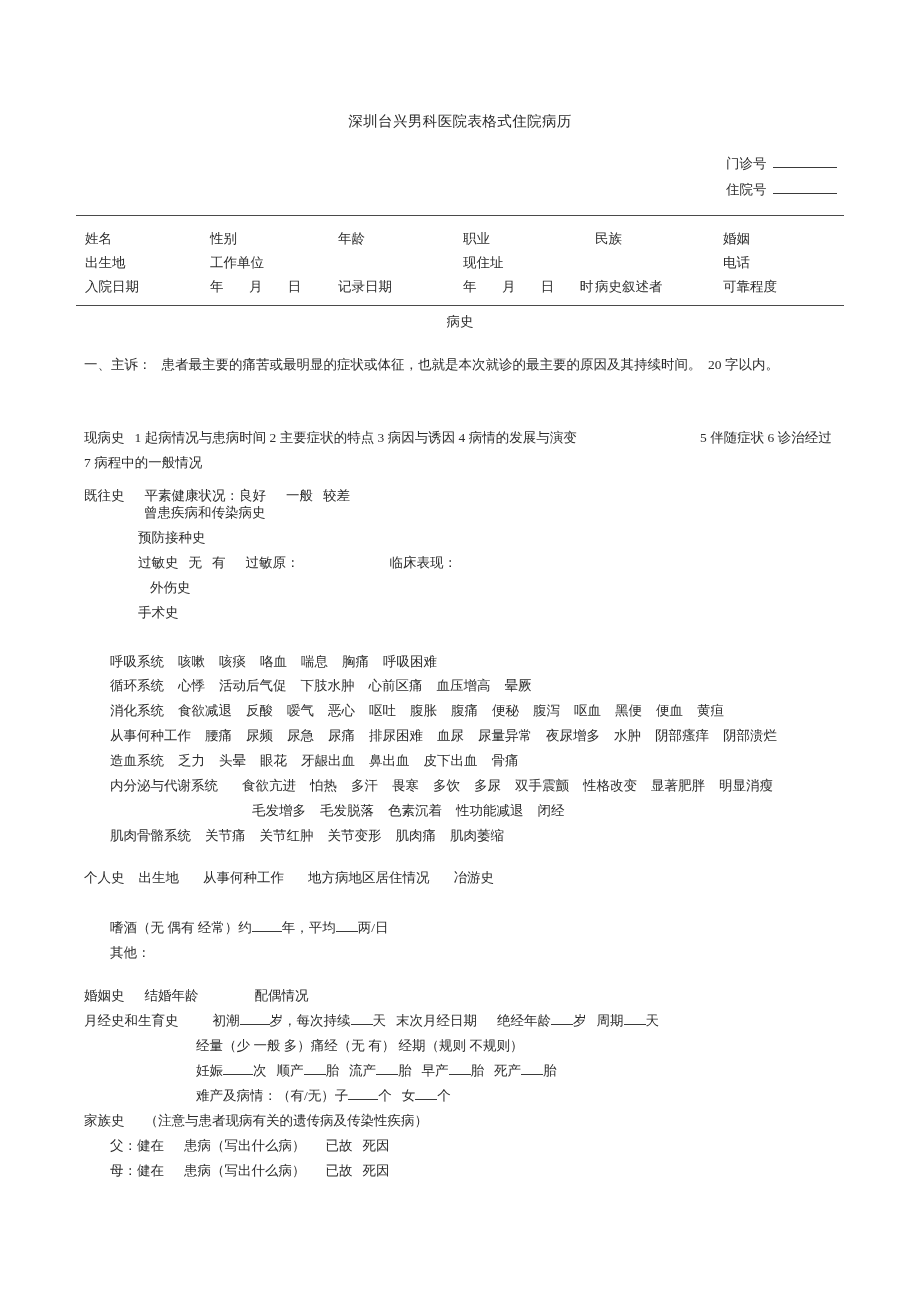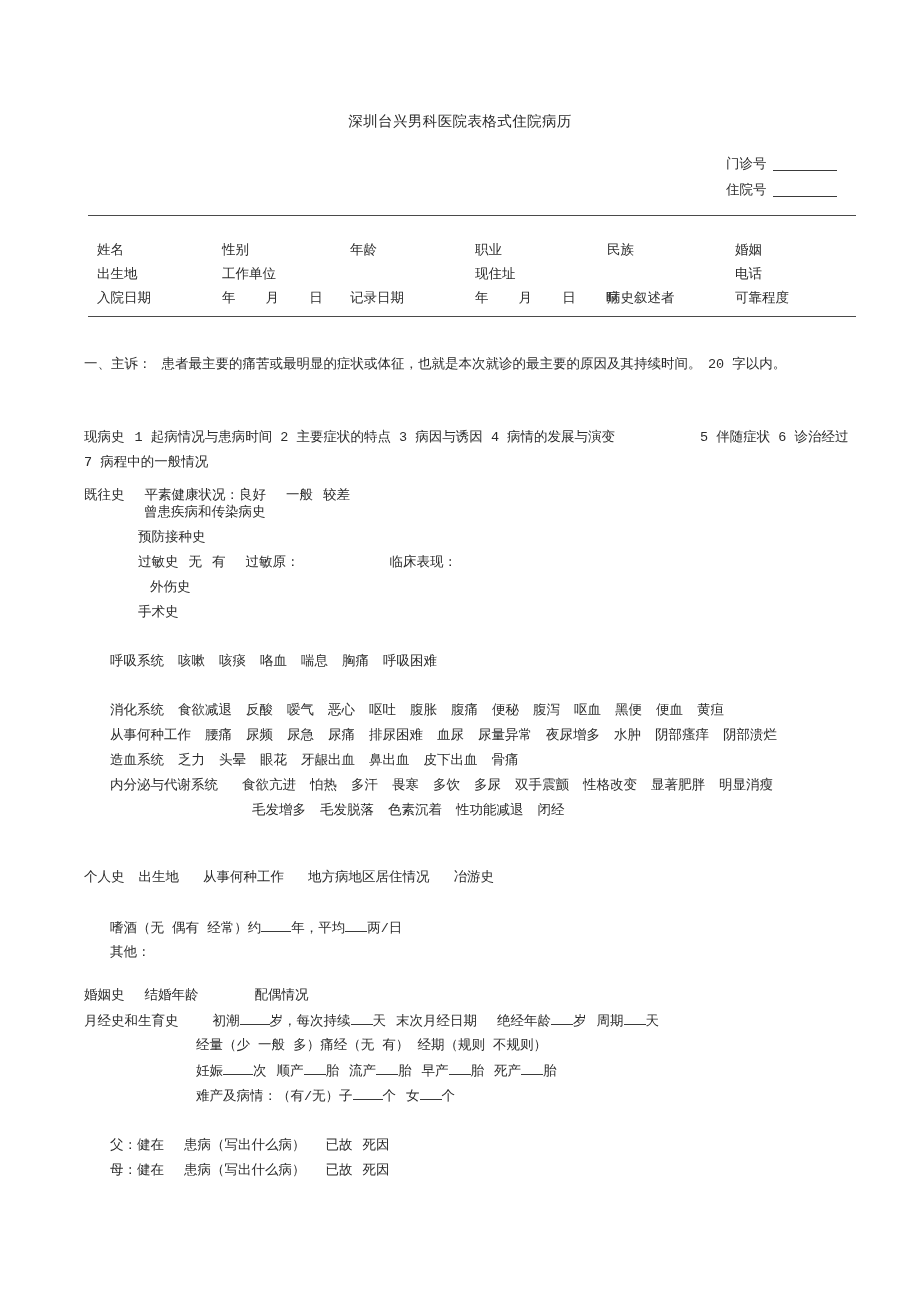--- a/index.html
+++ b/index.html
@@ -14,21 +14,20 @@
     color: #2b2b2b;
     font-size: 13.5px;
     position: relative;
     overflow: hidden;
   }
   .page {
     position: relative;
     width: 728px;
     height: 1303px;
     box-sizing: border-box;
-    font-family: Liberation Mono, monospace;
   }
   
   .doc-title {
     position: absolute;
     top: 112px;
     left: 0;
     width: 920px;
     text-align: center;
     font-size: 14.5px;
     letter-spacing: 0.4px;
@@ -36,41 +35,41 @@
   }
   
   .topnums {
     position: absolute;
     top: 155px;
     left: 726px;
     width: 180px;
   }
   .topnum-row {
     display: flex;
-    align-items: center;
+    align-items: flex-start;
     margin-bottom: 8px;
     font-size: 13.5px;
   }
   .topnum-label { white-space: nowrap; }
   .topnum-blank {
     display: inline-block;
     width: 64px;
     border-bottom: 1px solid #3a3a3a;
     height: 12px;
     margin-left: 6px;
   }
   
   .id-table {
     position: absolute;
     top: 215px;
-    left: 88px;
+    left: 76px;
     width: 768px;
     border-top: 1.4px solid #4a4a4a;
     border-bottom: 1.4px solid #4a4a4a;
-    padding: 23px 0 5px 0;
+    padding: 12px 0 5px 0;
   }
   .id-row {
     position: relative;
     height: 24px;
     font-size: 13.5px;
   }
   .id-cell {
     position: absolute;
     white-space: nowrap;
     top: 2px;
@@ -157,20 +156,21 @@
         <span>年</span>
         <span>月</span>
         <span>日</span>
         <span>时</span>
       </span>
       <span class="id-cell" style="left:519px">病史叙述者</span>
       <span class="id-cell" style="left:647px">可靠程度</span>
     </div>
   </div>
 
+  <div class="section-head" style="top:313px">病史</div>
 
   <div class="line" style="top:357px; left:84px">
     <span>一、</span><span>主诉：</span><span class="gap-s"></span><span>患者最主要的痛苦或最明显的症状或体征，也就是本次就诊的最主要的原因及其持续时间。</span>
   </div>
   <div class="line" style="top:357px; left:708px">20 字以内。</div>
 
   <div class="line" style="top:430px; left:84px">
     <span>现病史</span><span class="gap-s"></span><span>1 起病情况与患病时间    2 主要症状的特点   3 病因与诱因  4 病情的发展与演变</span>
   </div>
   <div class="line" style="top:430px; left:700px">5 伴随症状   6 诊治经过</div>
@@ -185,40 +185,46 @@
     <span>过敏史</span><span class="gap-s"></span><span>无</span><span class="gap-s"></span><span>有</span><span class="gap-m"></span><span>过敏原：</span><span class="gap-xl"></span><span class="gap-l"></span><span>临床表现：</span>
   </div>
   <div class="line" style="top:580px; left:150px">外伤史</div>
   <div class="line" style="top:605px; left:138px">手术史</div>
 
 
   <div class="line" style="top:654px; left:110px">
     <span class="item">呼吸系统</span><span class="item">咳嗽</span><span class="item">咳痰</span><span class="item">咯血</span><span class="item">喘息</span><span class="item">胸痛</span><span class="item">呼吸困难</span>
   </div>
 
+  <div class="line" style="top:678px; left:110px">
+    <span class="item">循环系统</span><span class="item">心悸</span><span class="item">活动后气促</span><span class="item">下肢水肿</span><span class="item">心前区痛</span><span class="item">血压增高</span><span class="item">晕厥</span>
+  </div>
 
   <div class="line" style="top:703px; left:110px">
     <span class="item">消化系统</span><span class="item">食欲减退</span><span class="item">反酸</span><span class="item">嗳气</span><span class="item">恶心</span><span class="item">呕吐</span><span class="item">腹胀</span><span class="item">腹痛</span><span class="item">便秘</span><span class="item">腹泻</span><span class="item">呕血</span><span class="item">黑便</span><span class="item">便血</span><span class="item">黄疸</span>
   </div>
 
   <div class="line" style="top:728px; left:110px">
     <span class="item">从事何种工作</span><span class="item">腰痛</span><span class="item">尿频</span><span class="item">尿急</span><span class="item">尿痛</span><span class="item">排尿困难</span><span class="item">血尿</span><span class="item">尿量异常</span><span class="item">夜尿增多</span><span class="item">水肿</span><span class="item">阴部瘙痒</span><span class="item">阴部溃烂</span>
   </div>
 
   <div class="line" style="top:753px; left:110px">
     <span class="item">造血系统</span><span class="item">乏力</span><span class="item">头晕</span><span class="item">眼花</span><span class="item">牙龈出血</span><span class="item">鼻出血</span><span class="item">皮下出血</span><span class="item">骨痛</span>
   </div>
 
   <div class="line" style="top:778px; left:110px">
     <span class="item">内分泌与代谢系统</span><span class="gap-s"></span><span class="item">食欲亢进</span><span class="item">怕热</span><span class="item">多汗</span><span class="item">畏寒</span><span class="item">多饮</span><span class="item">多尿</span><span class="item">双手震颤</span><span class="item">性格改变</span><span class="item">显著肥胖</span><span class="item">明显消瘦</span>
   </div>
   <div class="line" style="top:803px; left:252px">
     <span class="item">毛发增多</span><span class="item">毛发脱落</span><span class="item">色素沉着</span><span class="item">性功能减退</span><span class="item">闭经</span>
   </div>
 
+  <div class="line" style="top:828px; left:110px">
+    <span class="item">肌肉骨骼系统</span><span class="item">关节痛</span><span class="item">关节红肿</span><span class="item">关节变形</span><span class="item">肌肉痛</span><span class="item">肌肉萎缩</span>
+  </div>
 
 
   <div class="line" style="top:870px; left:84px">
     <span class="item">个人史</span><span class="item">出生地</span><span class="gap-s"></span><span class="item">从事何种工作</span><span class="gap-s"></span><span class="item">地方病地区居住情况</span><span class="gap-s"></span><span class="item">冶游史</span>
   </div>
 
 
   <div class="line" style="top:920px; left:110px">
     <span>嗜酒（无  偶有  经常）约</span><span class="ul-m"></span><span>年，平均</span><span class="ul-s"></span><span>两/日</span>
   </div>
@@ -236,20 +242,23 @@
   <div class="line" style="top:1038px; left:196px">经量（少  一般  多）痛经（无    有）     经期（规则    不规则）</div>
 
   <div class="line" style="top:1063px; left:196px">
     <span>妊娠</span><span class="ul-m"></span><span>次</span><span class="gap-s"></span><span>顺产</span><span class="ul-s"></span><span>胎</span><span class="gap-s"></span><span>流产</span><span class="ul-s"></span><span>胎</span><span class="gap-s"></span><span>早产</span><span class="ul-s"></span><span>胎</span><span class="gap-s"></span><span>死产</span><span class="ul-s"></span><span>胎</span>
   </div>
 
   <div class="line" style="top:1088px; left:196px">
     <span>难产及病情：（有/无）子</span><span class="ul-m"></span><span>个</span><span class="gap-s"></span><span>女</span><span class="ul-s"></span><span>个</span>
   </div>
 
+  <div class="line" style="top:1113px; left:84px">
+    <span>家族史</span><span class="gap-m"></span><span>（注意与患者现病有关的遗传病及传染性疾病）</span>
+  </div>
 
   <div class="line" style="top:1138px; left:110px">
     <span>父：</span><span>健在</span><span class="gap-m"></span><span>患病（写出什么病）</span><span class="gap-m"></span><span>已故</span><span class="gap-s"></span><span>死因</span>
   </div>
 
   <div class="line" style="top:1163px; left:110px">
     <span>母：</span><span>健在</span><span class="gap-m"></span><span>患病（写出什么病）</span><span class="gap-m"></span><span>已故</span><span class="gap-s"></span><span>死因</span>
   </div>
 
 </div>

